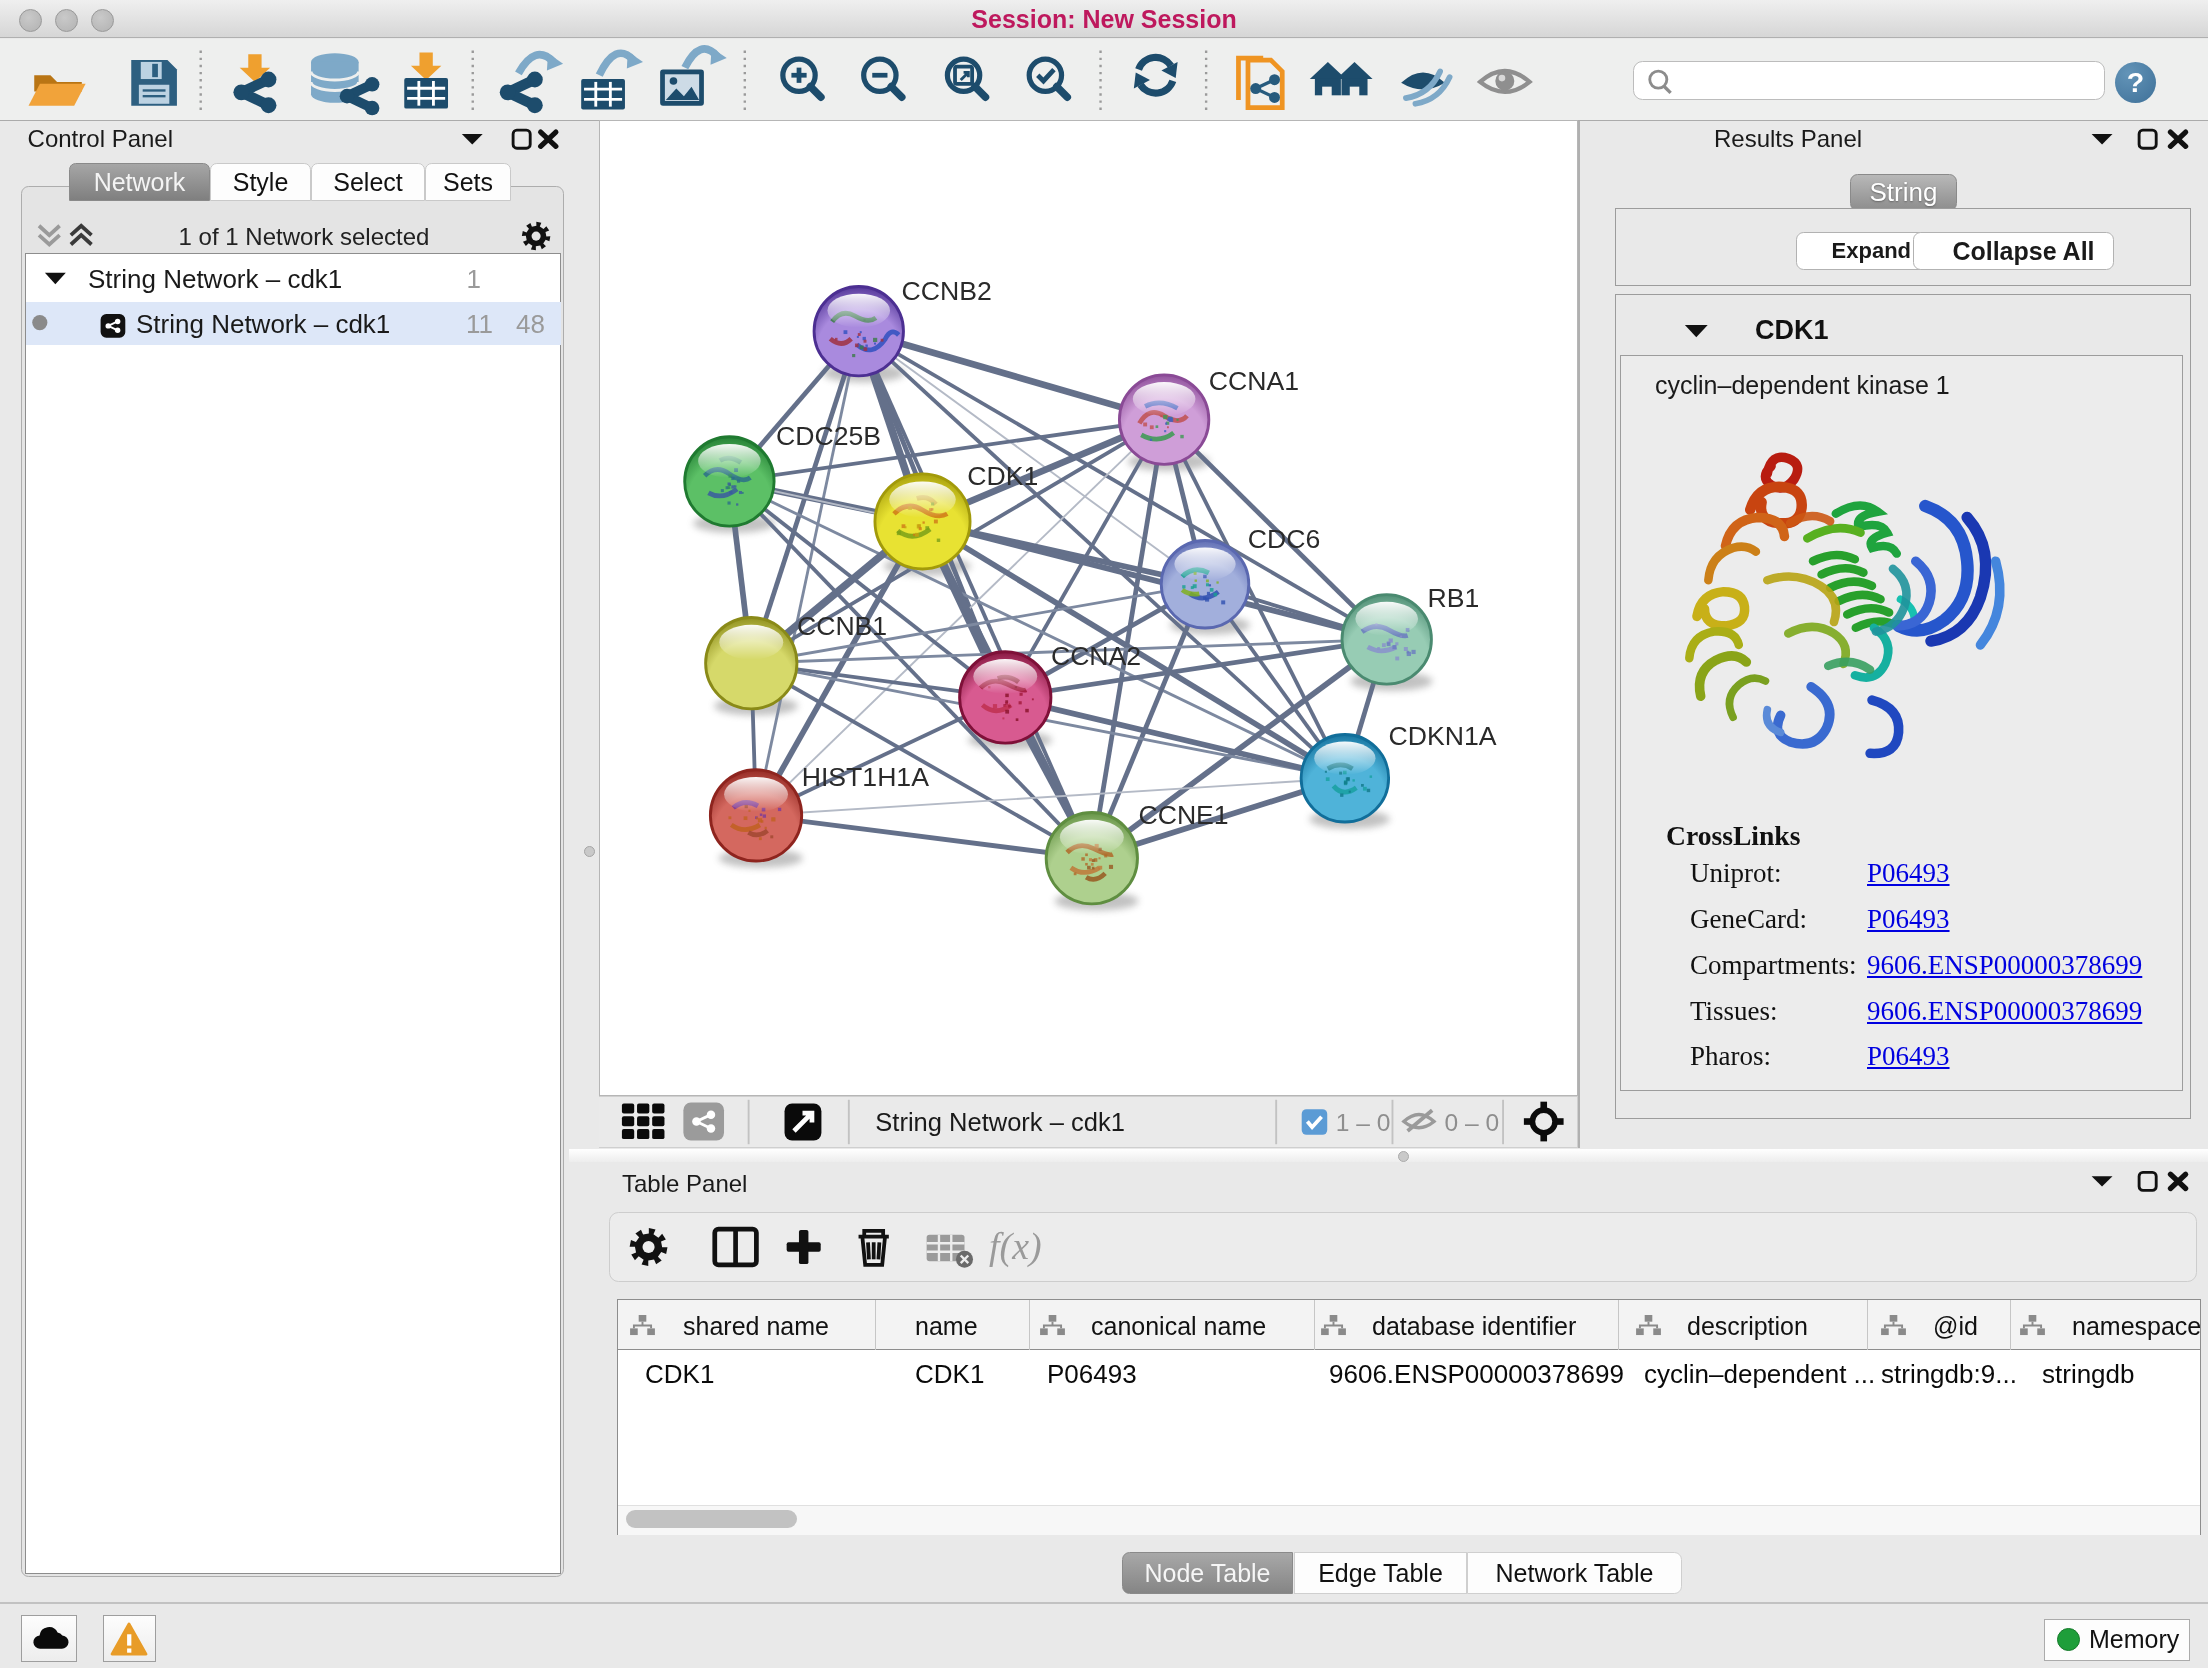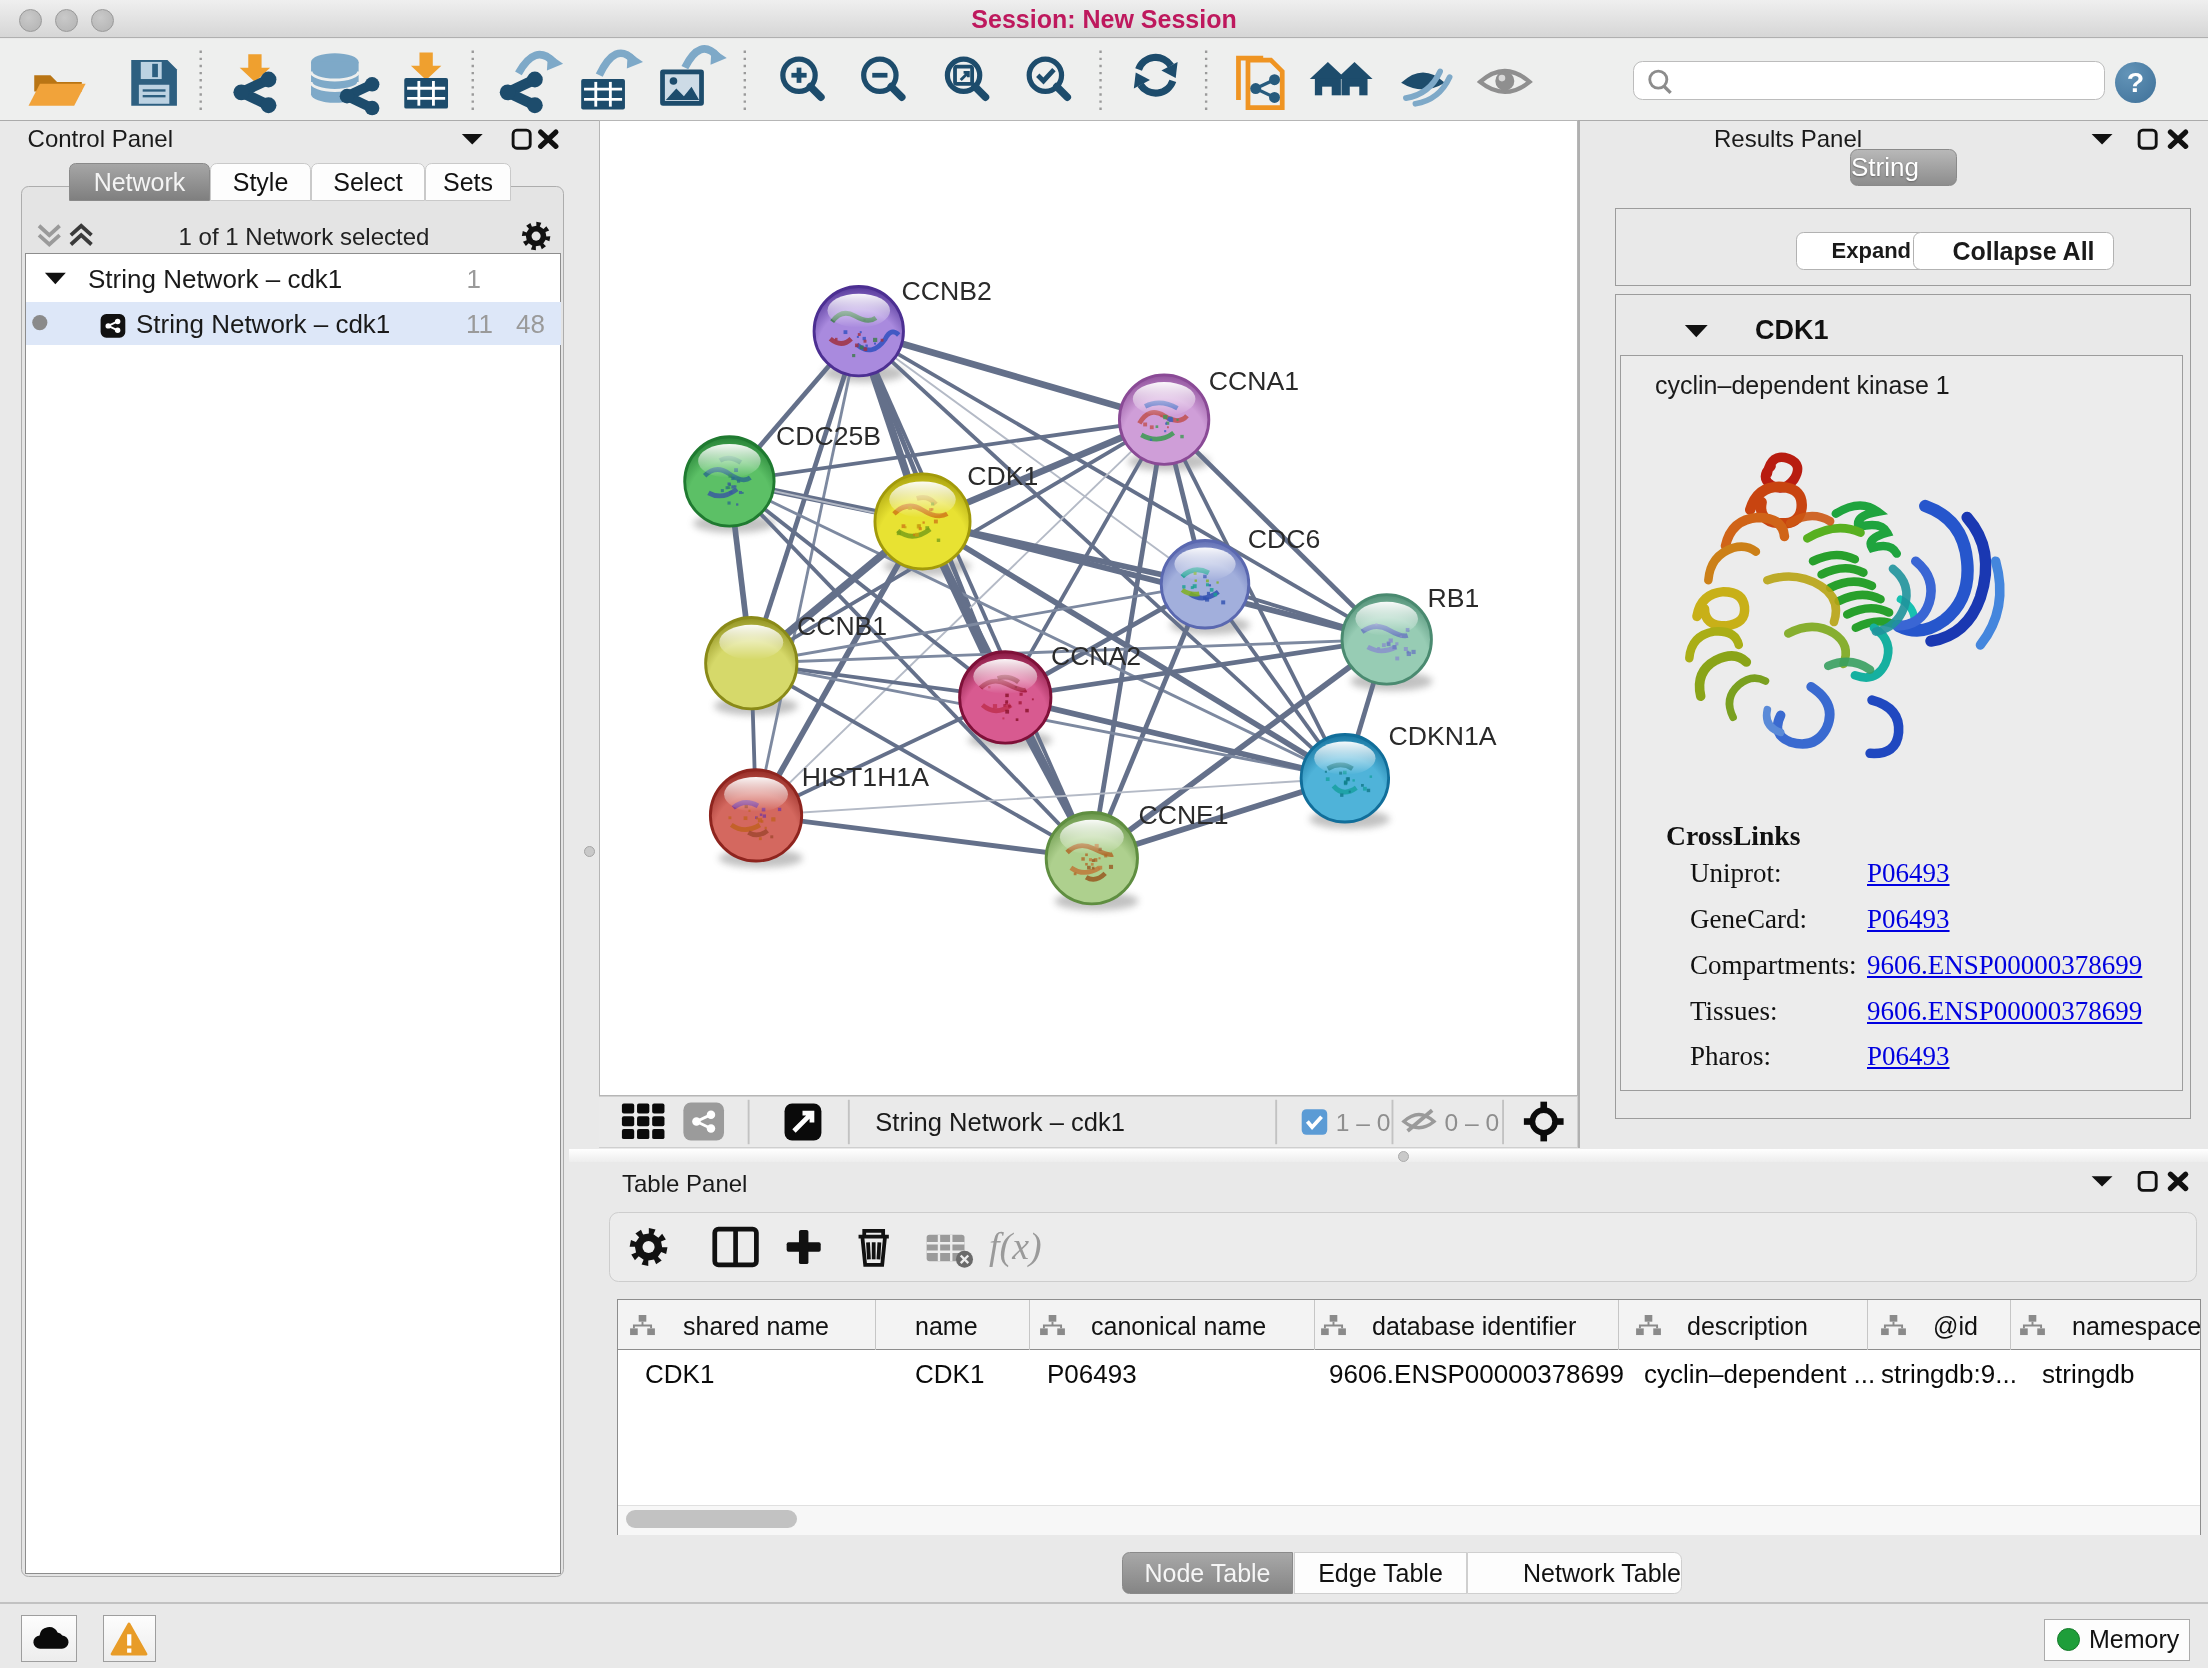--- a/index.html
+++ b/index.html
@@ -641,21 +641,21 @@
 <svg style="position:absolute;left:1617px;top:0px" width="592" height="190" viewBox="0 0 622 200">
     <path d="M499,141 h22 l-11,11 z" fill="#111"></path>
     <rect x="549" y="137" width="18" height="19" rx="4" fill="none" stroke="#111" stroke-width="3"></rect>
     <g stroke="#111" stroke-width="5.5" stroke-linecap="round">
       <line x1="582" y1="139" x2="598" y2="154"></line>
       <line x1="598" y1="139" x2="582" y2="154"></line>
     </g>
   </svg>
 <div style="position:absolute;left:1578px;top:121px;width:1.9px;height:1027px;background:#b0b0b0;"></div>
 <div style="position:absolute;left:1714px;top:125px;width:285px;height:27px;font-size:24px;color:#1a1a1a;">Results Panel</div>
-<div style="position:absolute;left:1850px;top:149px;width:107px;height:37px;border-radius:7.6px;background:linear-gradient(#b8b8b8,#8d8d8d);border:1px solid #8a8a8a;color:#fff;font-size:26px;text-align:left;line-height:35px;text-shadow:0 1px 1.9px #666;">String</div>
+<div style="position:absolute;left:1850px;top:174px;width:107px;height:37px;border-radius:7.6px;background:linear-gradient(#b8b8b8,#8d8d8d);border:1px solid #8a8a8a;color:#fff;font-size:26px;text-align:center;line-height:35px;text-shadow:0 1px 1.9px #666;">String</div>
 <div style="position:absolute;left:1615px;top:208px;width:576px;height:78px;background:#e9e9e9;border:1px solid #9c9c9c;"></div>
 <div style="position:absolute;left:1796px;top:232px;width:184px;height:38px;background:#fff;border:1px solid #b2b2b2;border-radius:7.6px;font-size:22px;font-weight:bold;color:#1a1a1a;text-align:center;line-height:36px;">Expand All</div>
 <div style="position:absolute;left:1913px;top:232px;width:201px;height:38px;background:#fff;border:1px solid #b2b2b2;border-radius:7.6px;font-size:25px;font-weight:bold;color:#1a1a1a;text-align:center;line-height:36px;padding-left:20px;">Collapse All</div>
 <div style="position:absolute;left:1615px;top:294px;width:576px;height:825px;background:#e9e9e9;border:1px solid #9c9c9c;"></div>
 <svg style="position:absolute;left:1683px;top:321px" width="38" height="23" viewBox="0 0 40 24">
     <path d="M2,4 h24 l-12,13 z" fill="#111"></path>
   </svg>
 <div style="position:absolute;left:1755px;top:315px;width:114px;height:28.5px;font-size:27px;font-weight:bold;color:#111;">CDK1</div>
 <div style="position:absolute;left:1620px;top:355px;width:563px;height:736px;background:#ececec;border:1px solid #9c9c9c;"></div>
 <div style="position:absolute;left:1655px;top:371px;width:399px;height:28.5px;font-size:25px;color:#1a1a1a;">cyclin–dependent kinase 1</div>
@@ -814,21 +814,21 @@
 <div style="position:absolute;left:915px;top:1359px;width:314px;height:28.5px;font-size:26px;color:#0a0a0a;overflow:hidden;">CDK1</div>
 <div style="position:absolute;left:1047px;top:1359px;width:314px;height:28.5px;font-size:26px;color:#0a0a0a;overflow:hidden;">P06493</div>
 <div style="position:absolute;left:1329px;top:1359px;width:314px;height:28.5px;font-size:26px;color:#0a0a0a;overflow:hidden;">9606.ENSP00000378699</div>
 <div style="position:absolute;left:1644px;top:1359px;width:314px;height:28.5px;font-size:26px;color:#0a0a0a;overflow:hidden;">cyclin–dependent ...</div>
 <div style="position:absolute;left:1881px;top:1359px;width:314px;height:28.5px;font-size:26px;color:#0a0a0a;overflow:hidden;">stringdb:9...</div>
 <div style="position:absolute;left:2042px;top:1359px;width:314px;height:28.5px;font-size:26px;color:#0a0a0a;overflow:hidden;">stringdb</div>
 <div style="position:absolute;left:618px;top:1505px;width:1582px;height:29.5px;background:#f7f7f7;border-top:1px solid #e0e0e0;"></div>
 <div style="position:absolute;left:626px;top:1510px;width:171px;height:18px;border-radius:9.5px;background:#c2c2c2;"></div>
 <div style="position:absolute;left:1122px;top:1552px;width:171px;height:42px;background:linear-gradient(#a8a8a8,#858585);color:#f6f6f6;border:1px solid #8a8a8a;border-radius:7.6px 0 0 7.6px;border-radius:7.6px 0px 0px 7.6px;font-size:25px;text-align:center;line-height:40px;">Node Table</div>
 <div style="position:absolute;left:1294px;top:1552px;width:173px;height:42px;background:#fdfdfd;color:#111;border:1px solid #cfcfcf;border-radius:0px 0 0 0px;border-radius:0px 0px 0px 0px;font-size:25px;text-align:center;line-height:40px;">Edge Table</div>
-<div style="position:absolute;left:1467px;top:1552px;width:215px;height:42px;background:#fdfdfd;color:#111;border:1px solid #cfcfcf;border-radius:0px 0 0 0px;border-radius:0px 7.6px 7.6px 0px;font-size:25px;text-align:right;line-height:40px;">Network Table</div>
+<div style="position:absolute;left:1467px;top:1552px;width:215px;height:42px;background:#fdfdfd;color:#111;border:1px solid #cfcfcf;border-radius:0px 0 0 0px;border-radius:0px 7.6px 7.6px 0px;font-size:25px;text-align:center;line-height:40px;">Network Table</div>
 <div style="position:absolute;left:0;top:1602px;width:2208px;height:1.9px;background:#c2c2c2;"></div>
 <div style="position:absolute;left:21px;top:1615px;width:56px;height:47px;background:linear-gradient(#fdfdfd,#ededed);border:1.9px solid #9e9e9e;"></div>
 <svg style="position:absolute;left:28.5px;top:1624px" width="42" height="28.5" viewBox="0 0 44 30">
     <path d="M12,26 a7,7 0 0 1 -1,-14 a10,10 0 0 1 19,-3 a7,7 0 0 1 5,3 a7,7 0 0 1 -1,14 z" fill="#0a0a0a"></path>
   </svg>
 <div style="position:absolute;left:103px;top:1615px;width:53px;height:47px;background:linear-gradient(#fdfdfd,#ededed);border:1.9px solid #9e9e9e;"></div>
 <svg style="position:absolute;left:110px;top:1622px" width="38" height="34" viewBox="0 0 40 36">
     <path d="M20,2 L38,34 H2 z" fill="#e89c28" stroke="#e89c28" stroke-width="3" stroke-linejoin="round"></path>
     <rect x="18" y="13" width="4.5" height="12" fill="#fff"></rect>
     <rect x="18" y="28" width="4.5" height="4.5" fill="#fff"></rect>

